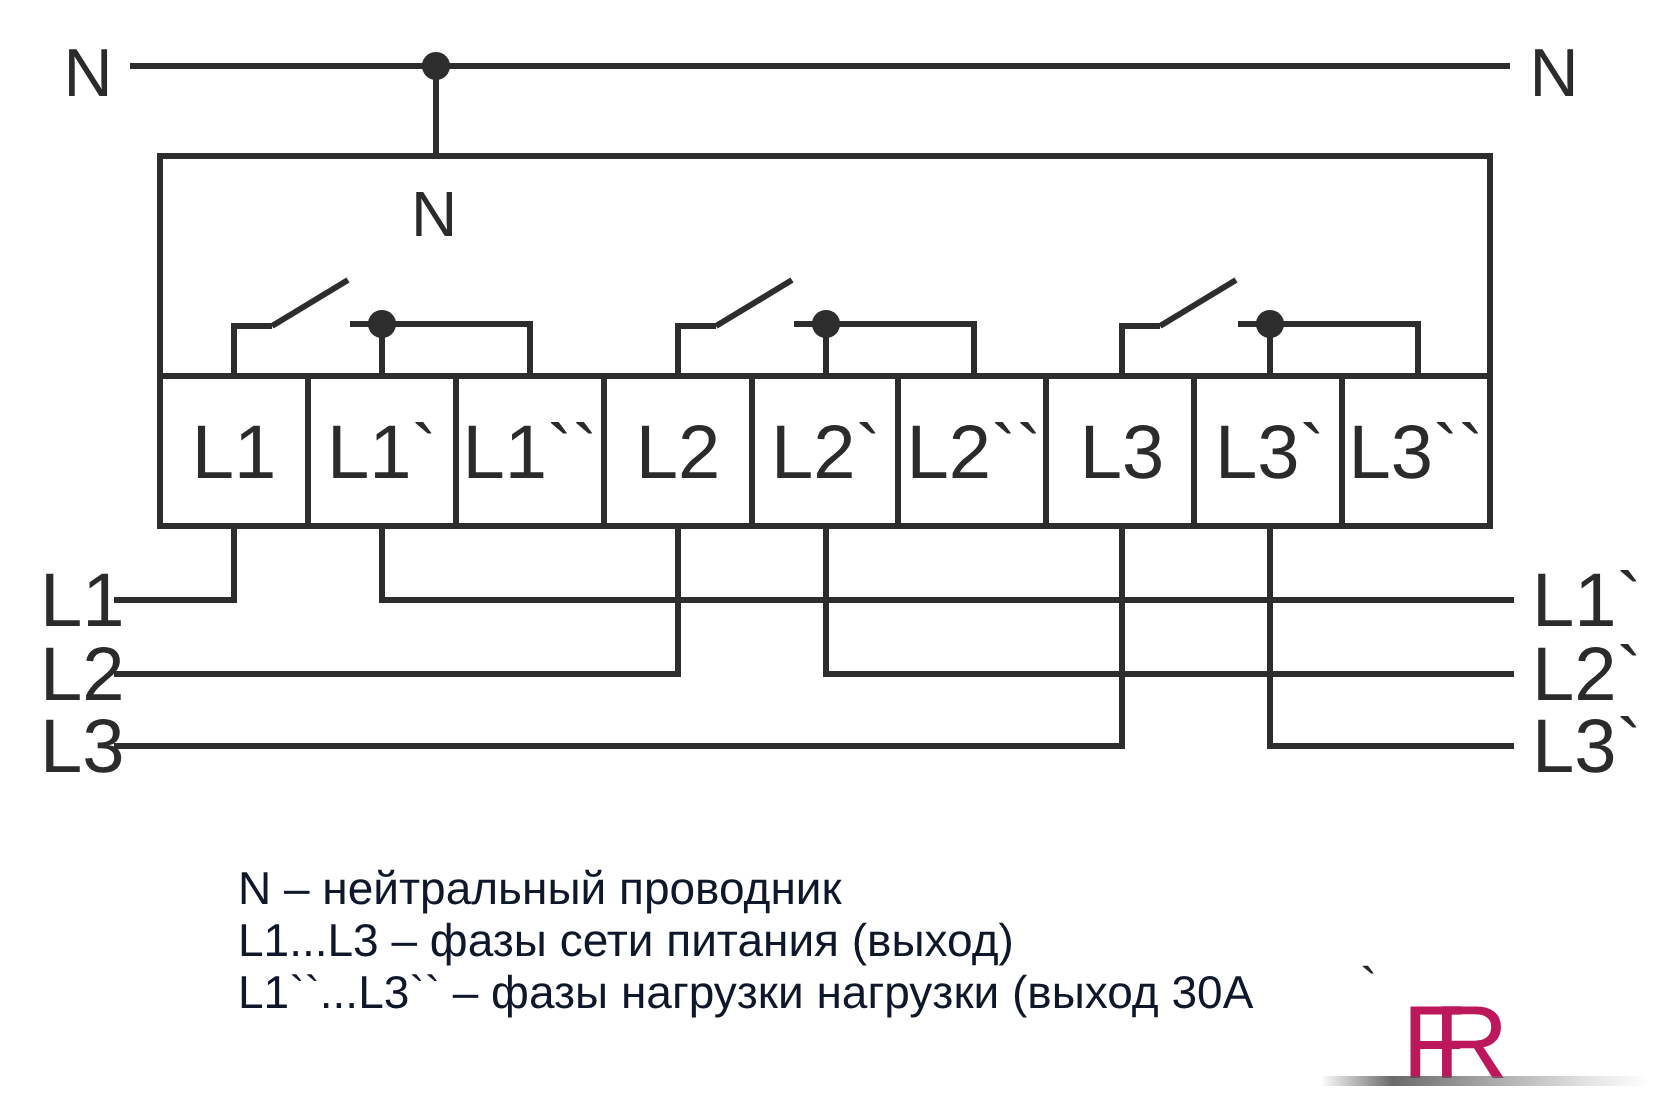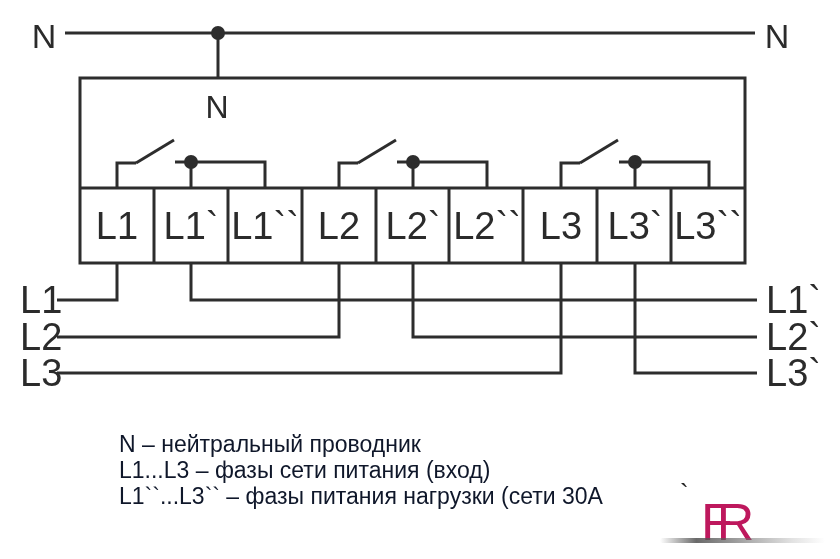--- a/index.html
+++ b/index.html
@@ -116,22 +116,22 @@
       <text class="side-label" x="20" y="386">L3</text>
 
       <text class="side-label" x="766" y="313">L1`</text>
       <text class="side-label" x="766" y="350">L2`</text>
       <text class="side-label" x="766" y="386">L3`</text>
     </g>
   </svg>
 
   <div class="legend">
     <div class="legend-line">N – нейтральный проводник</div>
-    <div class="legend-line">L1...L3 – фазы сети питания (вход)</div>
-    <div class="legend-line">L1``...L3`` – фазы питания нагрузки (сети 30А</div>
+    <div class="legend-line">L1...L3 – фазы сети питания (выход)</div>
+    <div class="legend-line">L1``...L3`` – фазы нагрузки нагрузки (выход 30А</div>
   </div>
 
   <div class="cutoff-mark">`</div>
   <div class="logo">
     <span>F</span><span class="overlap">R</span>
   </div>
   <div class="swoosh"></div>
 
 </div>
 

